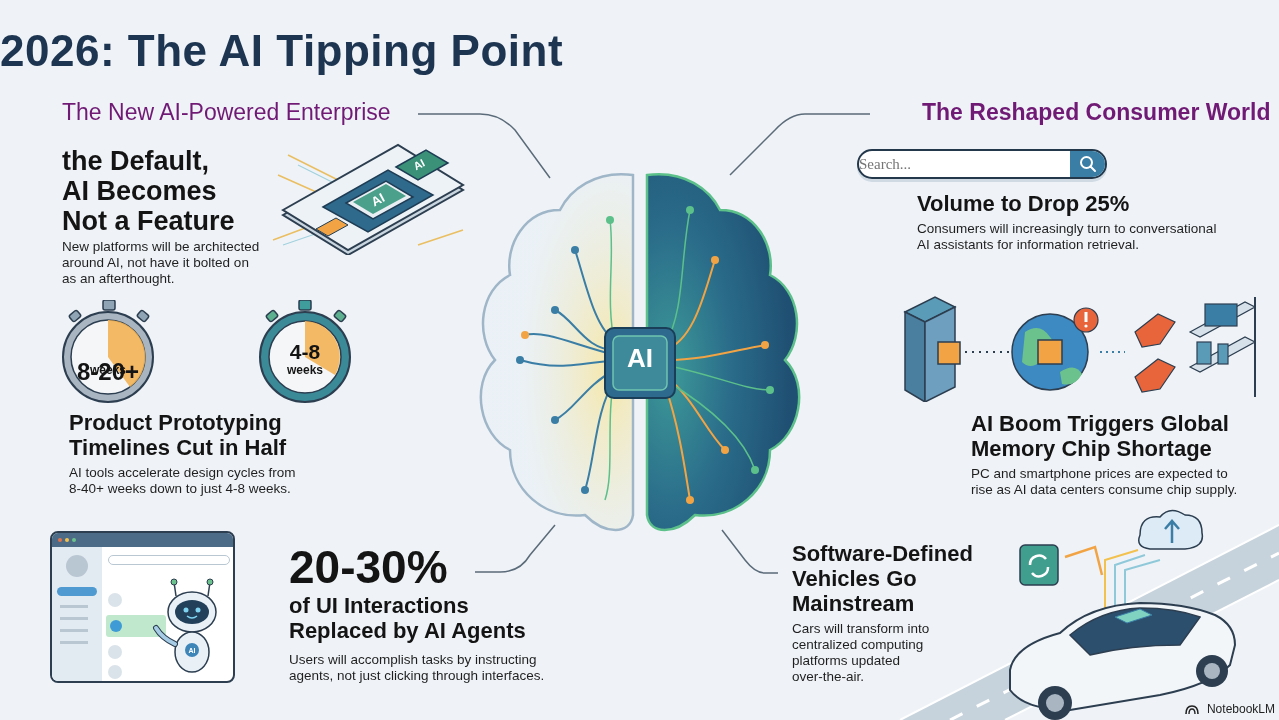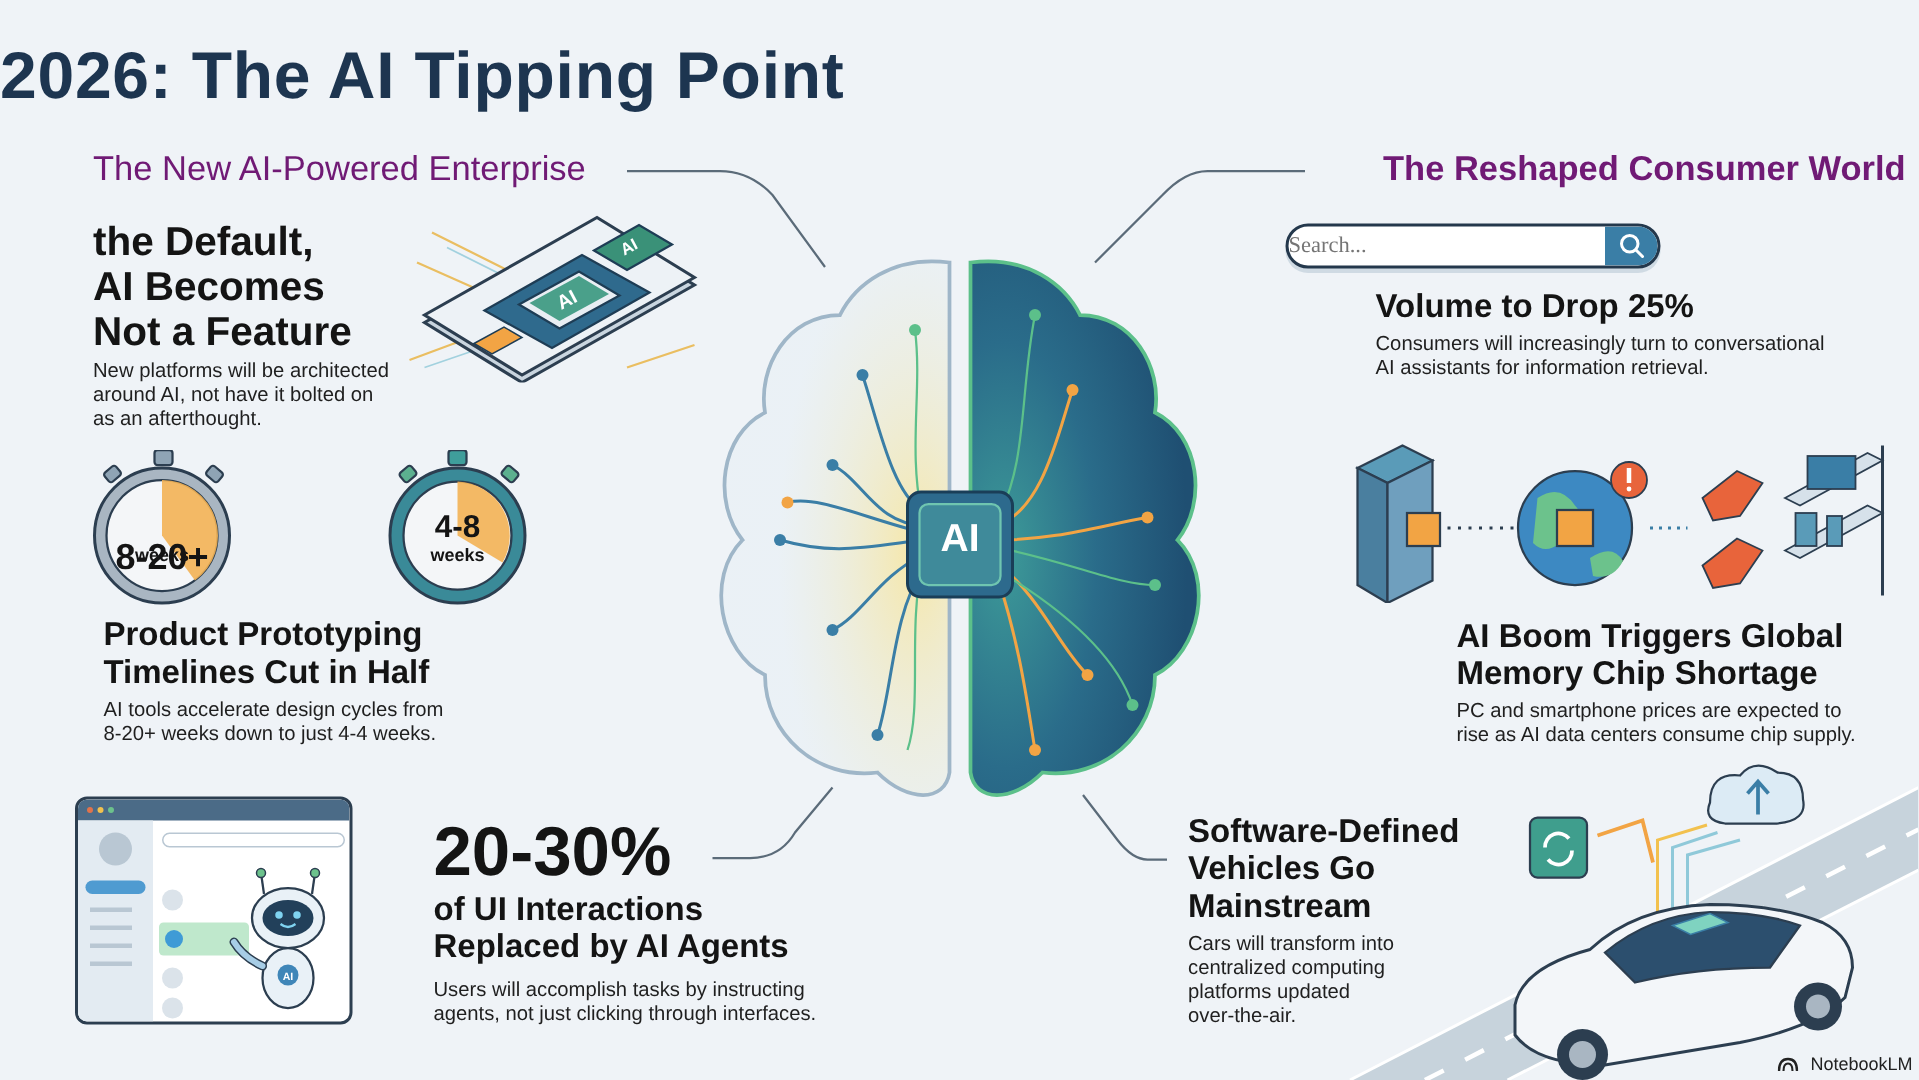--- a/index.html
+++ b/index.html
@@ -122,21 +122,21 @@
 <div class="abs watch-label" style="left:255px;top:342px;width:100px;font-size:21px;line-height:20px;">4-8</div>
 <div class="abs watch-label" style="left:255px;top:363px;width:100px;font-size:12px;">weeks</div>
 
 <div class="abs" style="left:69px;top:410px;">
   <div class="h-med">
     <div>Product Prototyping</div>
     <div>Timelines Cut in Half</div>
   </div>
   <div class="body-txt" style="margin-top:5px;">
     <div>AI tools accelerate design cycles from</div>
-    <div>8-20+ weeks down to just 4-4 weeks.</div>
+    <div>8-40+ weeks down to just 4-8 weeks.</div>
   </div>
 </div>
 
 <div class="abs mock">
   <div class="bar">
     <span class="dot" style="background:#e0734b"></span>
     <span class="dot" style="background:#f2c14e"></span>
     <span class="dot" style="background:#6cc28c"></span>
   </div>
   <div class="side">

